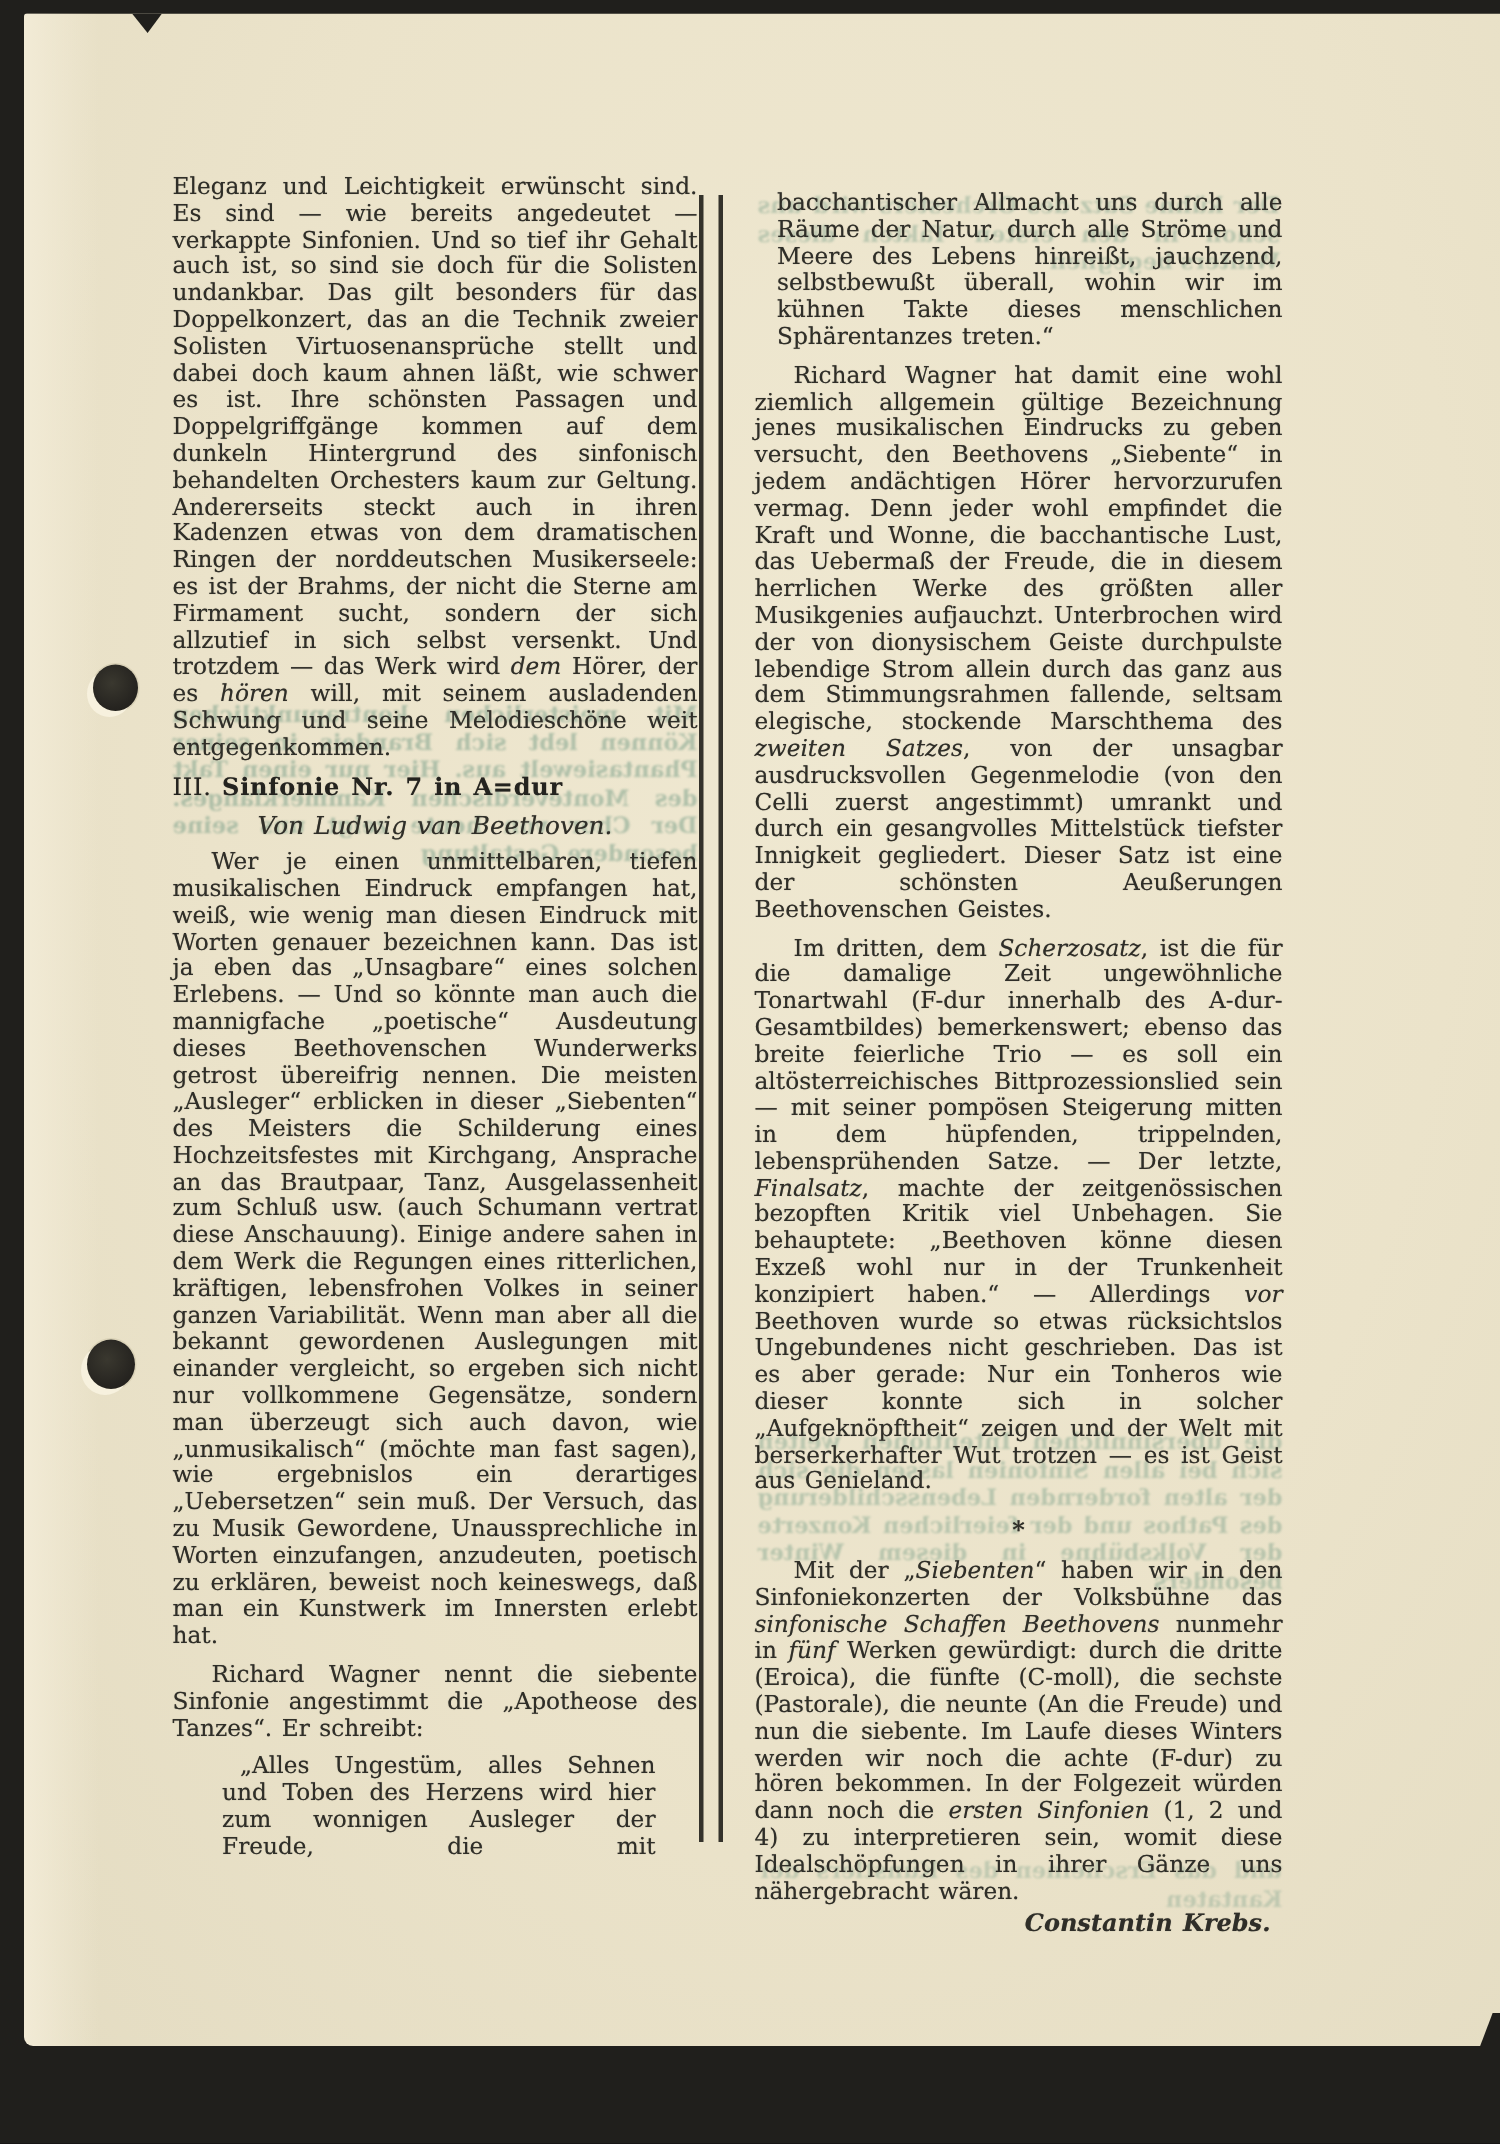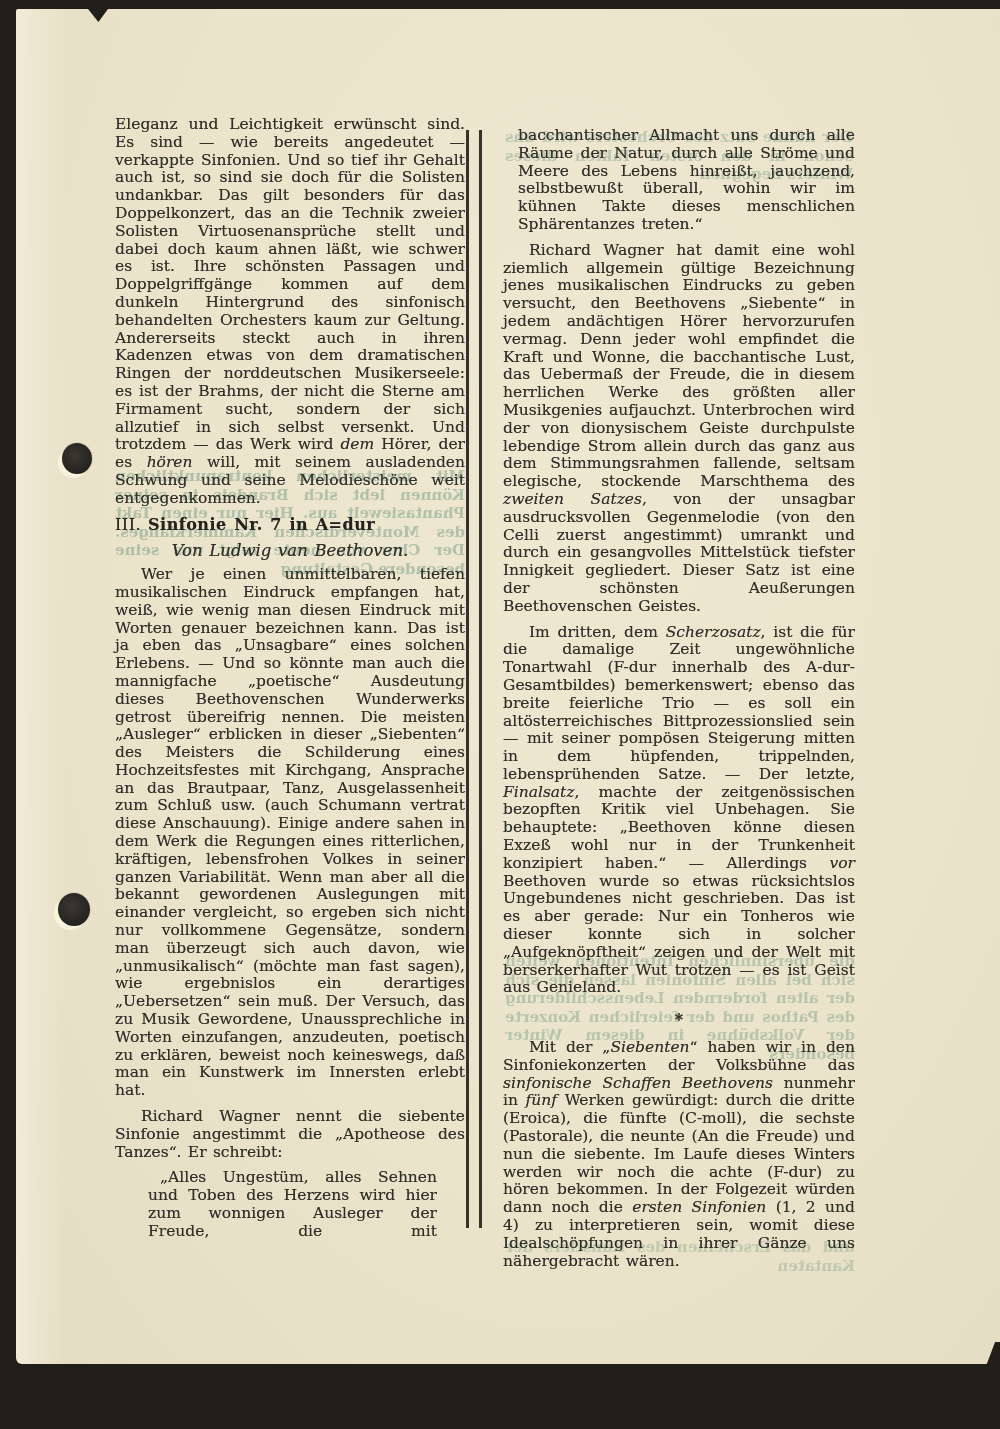--- a/index.html
+++ b/index.html
@@ -92,20 +92,21 @@
         <div class="para indent">Wer je einen unmittelbaren, tiefen musikalischen Eindruck empfangen hat, weiß, wie wenig man diesen Eindruck mit Worten genauer bezeichnen kann. Das ist ja eben das „Unsagbare“ eines solchen Erlebens. — Und so könnte man auch die mannigfache „poetische“ Ausdeutung dieses Beethovenschen Wunderwerks getrost übereifrig nennen. Die meisten „Ausleger“ erblicken in dieser „Siebenten“ des Meisters die Schilderung eines Hochzeitsfestes mit Kirchgang, Ansprache an das Brautpaar, Tanz, Ausgelassenheit zum Schluß usw. (auch Schumann vertrat diese Anschauung). Einige andere sahen in dem Werk die Regungen eines ritterlichen, kräftigen, lebensfrohen Volkes in seiner ganzen Variabilität. Wenn man aber all die bekannt gewordenen Auslegungen mit einander vergleicht, so ergeben sich nicht nur vollkommene Gegensätze, sondern man überzeugt sich auch davon, wie „unmusikalisch“ (möchte man fast sagen), wie ergebnislos ein derartiges „Uebersetzen“ sein muß. Der Versuch, das zu Musik Gewordene, Unaussprechliche in Worten einzufangen, anzudeuten, poetisch zu erklären, beweist noch keineswegs, daß man ein Kunstwerk im Innersten erlebt hat.</div>
         <div class="para indent">Richard Wagner nennt die siebente Sinfonie angestimmt die „Apotheose des Tanzes“. Er schreibt:</div>
         <div class="para quote-left">„Alles Ungestüm, alles Sehnen und Toben des Herzens wird hier zum wonnigen Ausleger der Freude, die mit</div>
       </div>
     <div class="col col-right" id="col-right">
         <div class="para quote-right">bacchantischer Allmacht uns durch alle Räume der Natur, durch alle Ströme und Meere des Lebens hinreißt, jauchzend, selbstbewußt überall, wohin wir im kühnen Takte dieses menschlichen Sphärentanzes treten.“</div>
         <div class="para indent">Richard Wagner hat damit eine wohl ziemlich allgemein gültige Bezeichnung jenes musikalischen Eindrucks zu geben versucht, den Beethovens „Siebente“ in jedem andächtigen Hörer hervorzurufen vermag. Denn jeder wohl empfindet die Kraft und Wonne, die bacchantische Lust, das Uebermaß der Freude, die in diesem herrlichen Werke des größten aller Musikgenies aufjauchzt. Unterbrochen wird der von dionysischem Geiste durchpulste lebendige Strom allein durch das ganz aus dem Stimmungsrahmen fallende, seltsam elegische, stockende Marschthema des <i>zweiten Satzes</i>, von der unsagbar ausdrucksvollen Gegenmelodie (von den Celli zuerst angestimmt) umrankt und durch ein gesangvolles Mittelstück tiefster Innigkeit gegliedert. Dieser Satz ist eine der schönsten Aeußerungen Beethovenschen Geistes.</div>
         <div class="para indent">Im dritten, dem <i>Scherzosatz</i>, ist die für die damalige Zeit ungewöhnliche Tonartwahl (F-dur innerhalb des A-dur-Gesamtbildes) bemerkenswert; ebenso das breite feierliche Trio — es soll ein altösterreichisches Bittprozessionslied sein — mit seiner pompösen Steigerung mitten in dem hüpfenden, trippelnden, lebensprühenden Satze. — Der letzte, <i>Finalsatz</i>, machte der zeitgenössischen bezopften Kritik viel Unbehagen. Sie behauptete: „Beethoven könne diesen Exzeß wohl nur in der Trunkenheit konzipiert haben.“ — Allerdings <i>vor</i> Beethoven wurde so etwas rücksichtslos Ungebundenes nicht geschrieben. Das ist es aber gerade: Nur ein Tonheros wie dieser konnte sich in solcher „Aufgeknöpftheit“ zeigen und der Welt mit berserkerhafter Wut trotzen — es ist Geist aus Genieland.</div>
         <div class="star">*</div>
         <div class="para indent">Mit der „<i>Siebenten</i>“ haben wir in den Sinfoniekonzerten der Volksbühne das <i>sinfonische Schaffen Beethovens</i> nunmehr in <i>fünf</i> Werken gewürdigt: durch die dritte (Eroica), die fünfte (C-moll), die sechste (Pastorale), die neunte (An die Freude) und nun die siebente. Im Laufe dieses Winters werden wir noch die achte (F-dur) zu hören bekommen. In der Folgezeit würden dann noch die <i>ersten Sinfonien</i> (1, 2 und 4) zu interpretieren sein, womit diese Idealschöpfungen in ihrer Gänze uns nähergebracht wären.</div>
+        <div class="signature">Constantin Krebs.</div>
       </div>
 
     <div class="notch"></div>
   </div>
 
   <div class="corner-br"></div>
 
   <div class="footer">
     <svg class="slub-book" width="32" height="32" viewBox="0 0 32 32">
       <polygon points="2,9 22,2 22,27 2,32" fill="#fcfcfc"></polygon>

